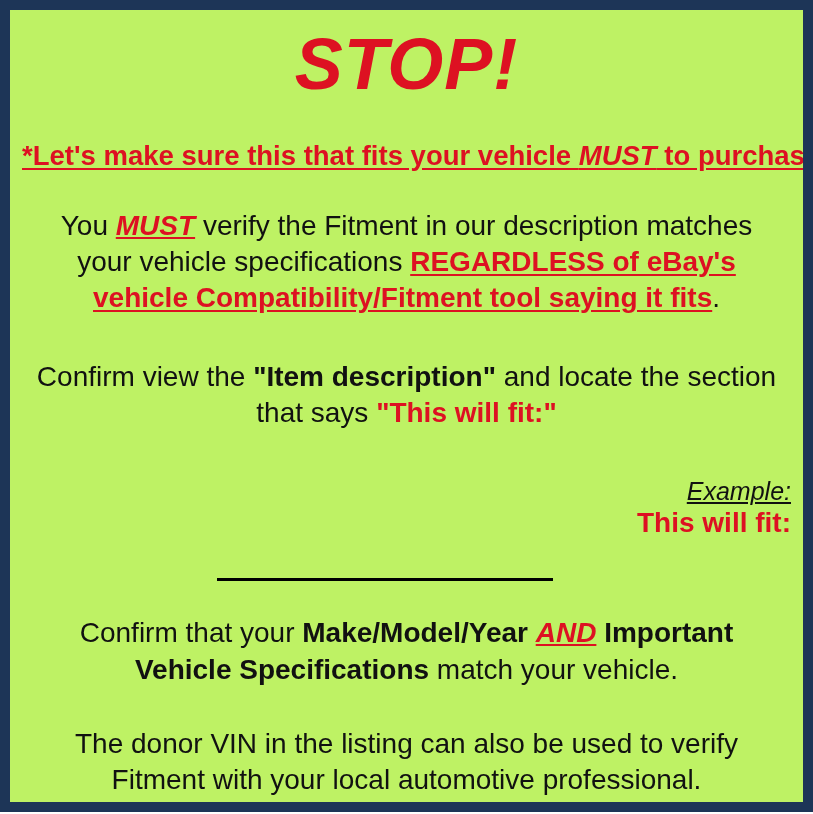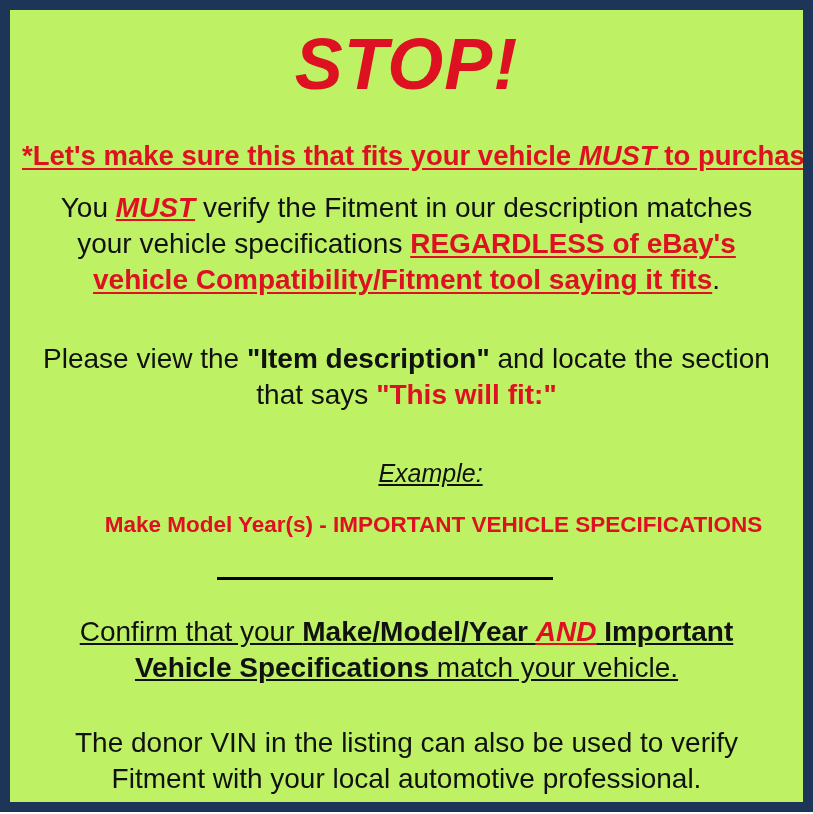--- a/index.html
+++ b/index.html
@@ -50,23 +50,23 @@
   .line-prior .u { text-decoration: underline; text-underline-offset: 3px; }
   .line-prior .it { font-style: italic; }
 
   .para {
     text-align: center;
     color: #111111;
     font-size: 28px;
     line-height: 1.30;
     margin: 0;
   }
-  .para.p1 { margin-top: 18px; padding: 0 16px; }
+  .para.p1 { margin-top: 36px; padding: 0 16px; }
   .para.p2 { margin-top: 42px; padding: 0 8px; }
-  .para.p3 { margin-top: 30px; padding: 0 14px; text-decoration: underline; }
+  .para.p3 { margin-top: 30px; padding: 0 14px; }
   .para.p4 { margin-top: 38px; padding: 0 14px; }
 
   .must {
     color: #dd1122;
     font-weight: bold;
     font-style: italic;
     text-decoration: underline;
     text-underline-offset: 2px;
   }
   .regardless {
@@ -81,21 +81,21 @@
     color: #dd1122;
     font-weight: bold;
     font-style: italic;
     text-decoration: underline;
     text-underline-offset: 2px;
   }
 
   .example-block {
     margin-top: 46px;
     padding-left: 48px;
-    text-align: center;
+    text-align: right;
   }
   .example-label {
     color: #111111;
     font-style: italic;
     font-size: 25px;
     font-weight: normal;
     text-decoration: underline;
     text-underline-offset: 2px;
     line-height: 1.1;
     margin: 0;
@@ -138,26 +138,26 @@
 
     <div class="line-prior">
       <span class="u">*Let's make sure this that fits your vehicle </span><span class="u it">MUST</span><span class="u"> to purchasing*</span>
     </div>
 
     <p class="para p1">
       <span>You </span><span class="must">MUST</span><span> verify the Fitment in our description matches your vehicle specifications </span><span class="regardless">REGARDLESS of eBay's vehicle Compatibility/Fitment tool saying it fits</span><span>.</span>
     </p>
 
     <p class="para p2">
-      <span>Please view the </span><span class="bold-black">"Item description"</span><span> and locate the section that says </span><span class="red-bold">"This will fit:"</span>
+      <span>Confirm view the </span><span class="bold-black">"Item description"</span><span> and locate the section that says </span><span class="red-bold">"This will fit:"</span>
     </p>
 
     <div class="example-block">
       <div class="example-label">Example:</div>
-      <div class="example-spec">Make Model Year(s) - IMPORTANT VEHICLE SPECIFICATIONS</div>
+      <div class="example-fit">This will fit:</div>
     </div>
 
     <div class="divider-wrap">
       <span class="divider"></span>
     </div>
 
     <p class="para p3">
       <span>Confirm that your </span><span class="bold-black">Make/Model/Year</span><span> </span><span class="and-tag">AND</span><span> </span><span class="bold-black">Important Vehicle Specifications</span><span> match your vehicle.</span>
     </p>
 

